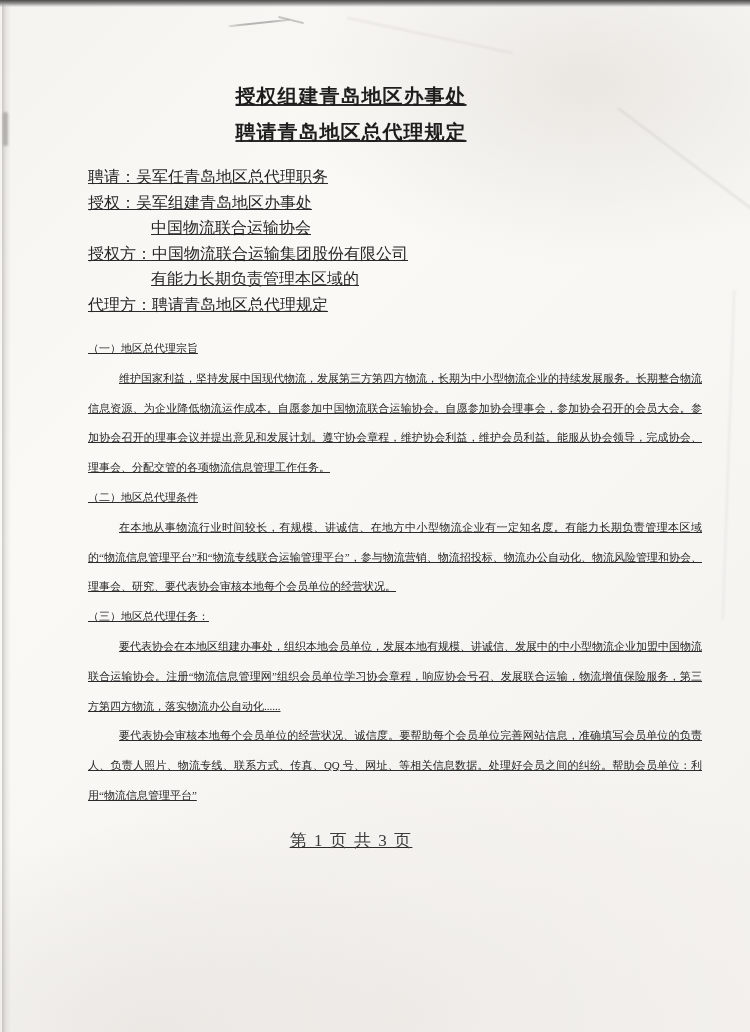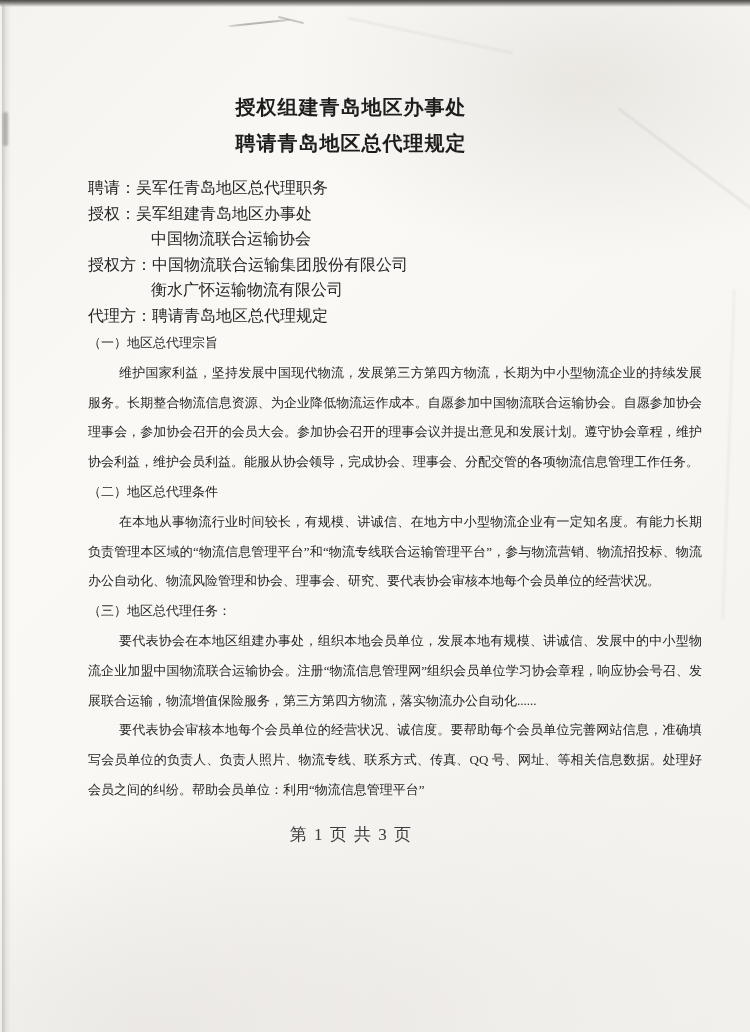--- a/index.html
+++ b/index.html
@@ -81,42 +81,44 @@
     width: 0; height: 330px;
     border-left: 1.5px solid rgba(200,197,193,0.5);
     transform: rotate(2deg);
     filter: blur(1.2px);
   }
   
   .content {
     position: absolute;
     left: 88px;
     right: 48px;
-    top: 11px;
+    top: 0;
+    text-decoration: underline;
   }
   .title {
     margin-top: 78px;
     margin-right: 88px; 
     text-align: center;
     font-size: 20px;
     font-weight: bold;
     line-height: 36px;
     color: #1d1d1d;
     letter-spacing: 1px;
   }
   .header-block {
     margin-top: 14px;
     font-size: 16px;
     line-height: 25.5px;
     color: #262626;
   }
   .hline { white-space: nowrap; }
   .hline.cont { padding-left: 63px; }
   .body {
-    font-size: 13px;
+    margin-top: 17px;
+    font-size: 11px;
     line-height: 29.8px;
     text-align: justify;
     color: #262626;
   }
   .sec-heading { text-align: left; }
   p.para {
     margin: 0;
     text-indent: 31px;
   }
   .footer {
@@ -146,21 +148,21 @@
     <div class="title">
       <div>授权组建青岛地区办事处</div>
       <div>聘请青岛地区总代理规定</div>
     </div>
 
     <div class="header-block">
       <div class="hline">聘请：吴军任青岛地区总代理职务</div>
       <div class="hline">授权：吴军组建青岛地区办事处</div>
       <div class="hline cont">中国物流联合运输协会</div>
       <div class="hline">授权方：中国物流联合运输集团股份有限公司</div>
-      <div class="hline cont">衡水广怀运输物流有限公司</div>
+      <div class="hline cont">有能力长期负责管理本区域的</div>
       <div class="hline">代理方：聘请青岛地区总代理规定</div>
     </div>
 
     <div class="body">
       <div class="sec-heading">（一）地区总代理宗旨</div>
       <p class="para">维护国家利益，坚持发展中国现代物流，发展第三方第四方物流，长期为中小型物流企业的持续发展服务。长期整合物流信息资源、为企业降低物流运作成本。自愿参加中国物流联合运输协会。自愿参加协会理事会，参加协会召开的会员大会。参加协会召开的理事会议并提出意见和发展计划。遵守协会章程，维护协会利益，维护会员利益。能服从协会领导，完成协会、理事会、分配交管的各项物流信息管理工作任务。</p>
 
       <div class="sec-heading">（二）地区总代理条件</div>
       <p class="para">在本地从事物流行业时间较长，有规模、讲诚信、在地方中小型物流企业有一定知名度。有能力长期负责管理本区域的“物流信息管理平台”和“物流专线联合运输管理平台”，参与物流营销、物流招投标、物流办公自动化、物流风险管理和协会、理事会、研究、要代表协会审核本地每个会员单位的经营状况。</p>
 

